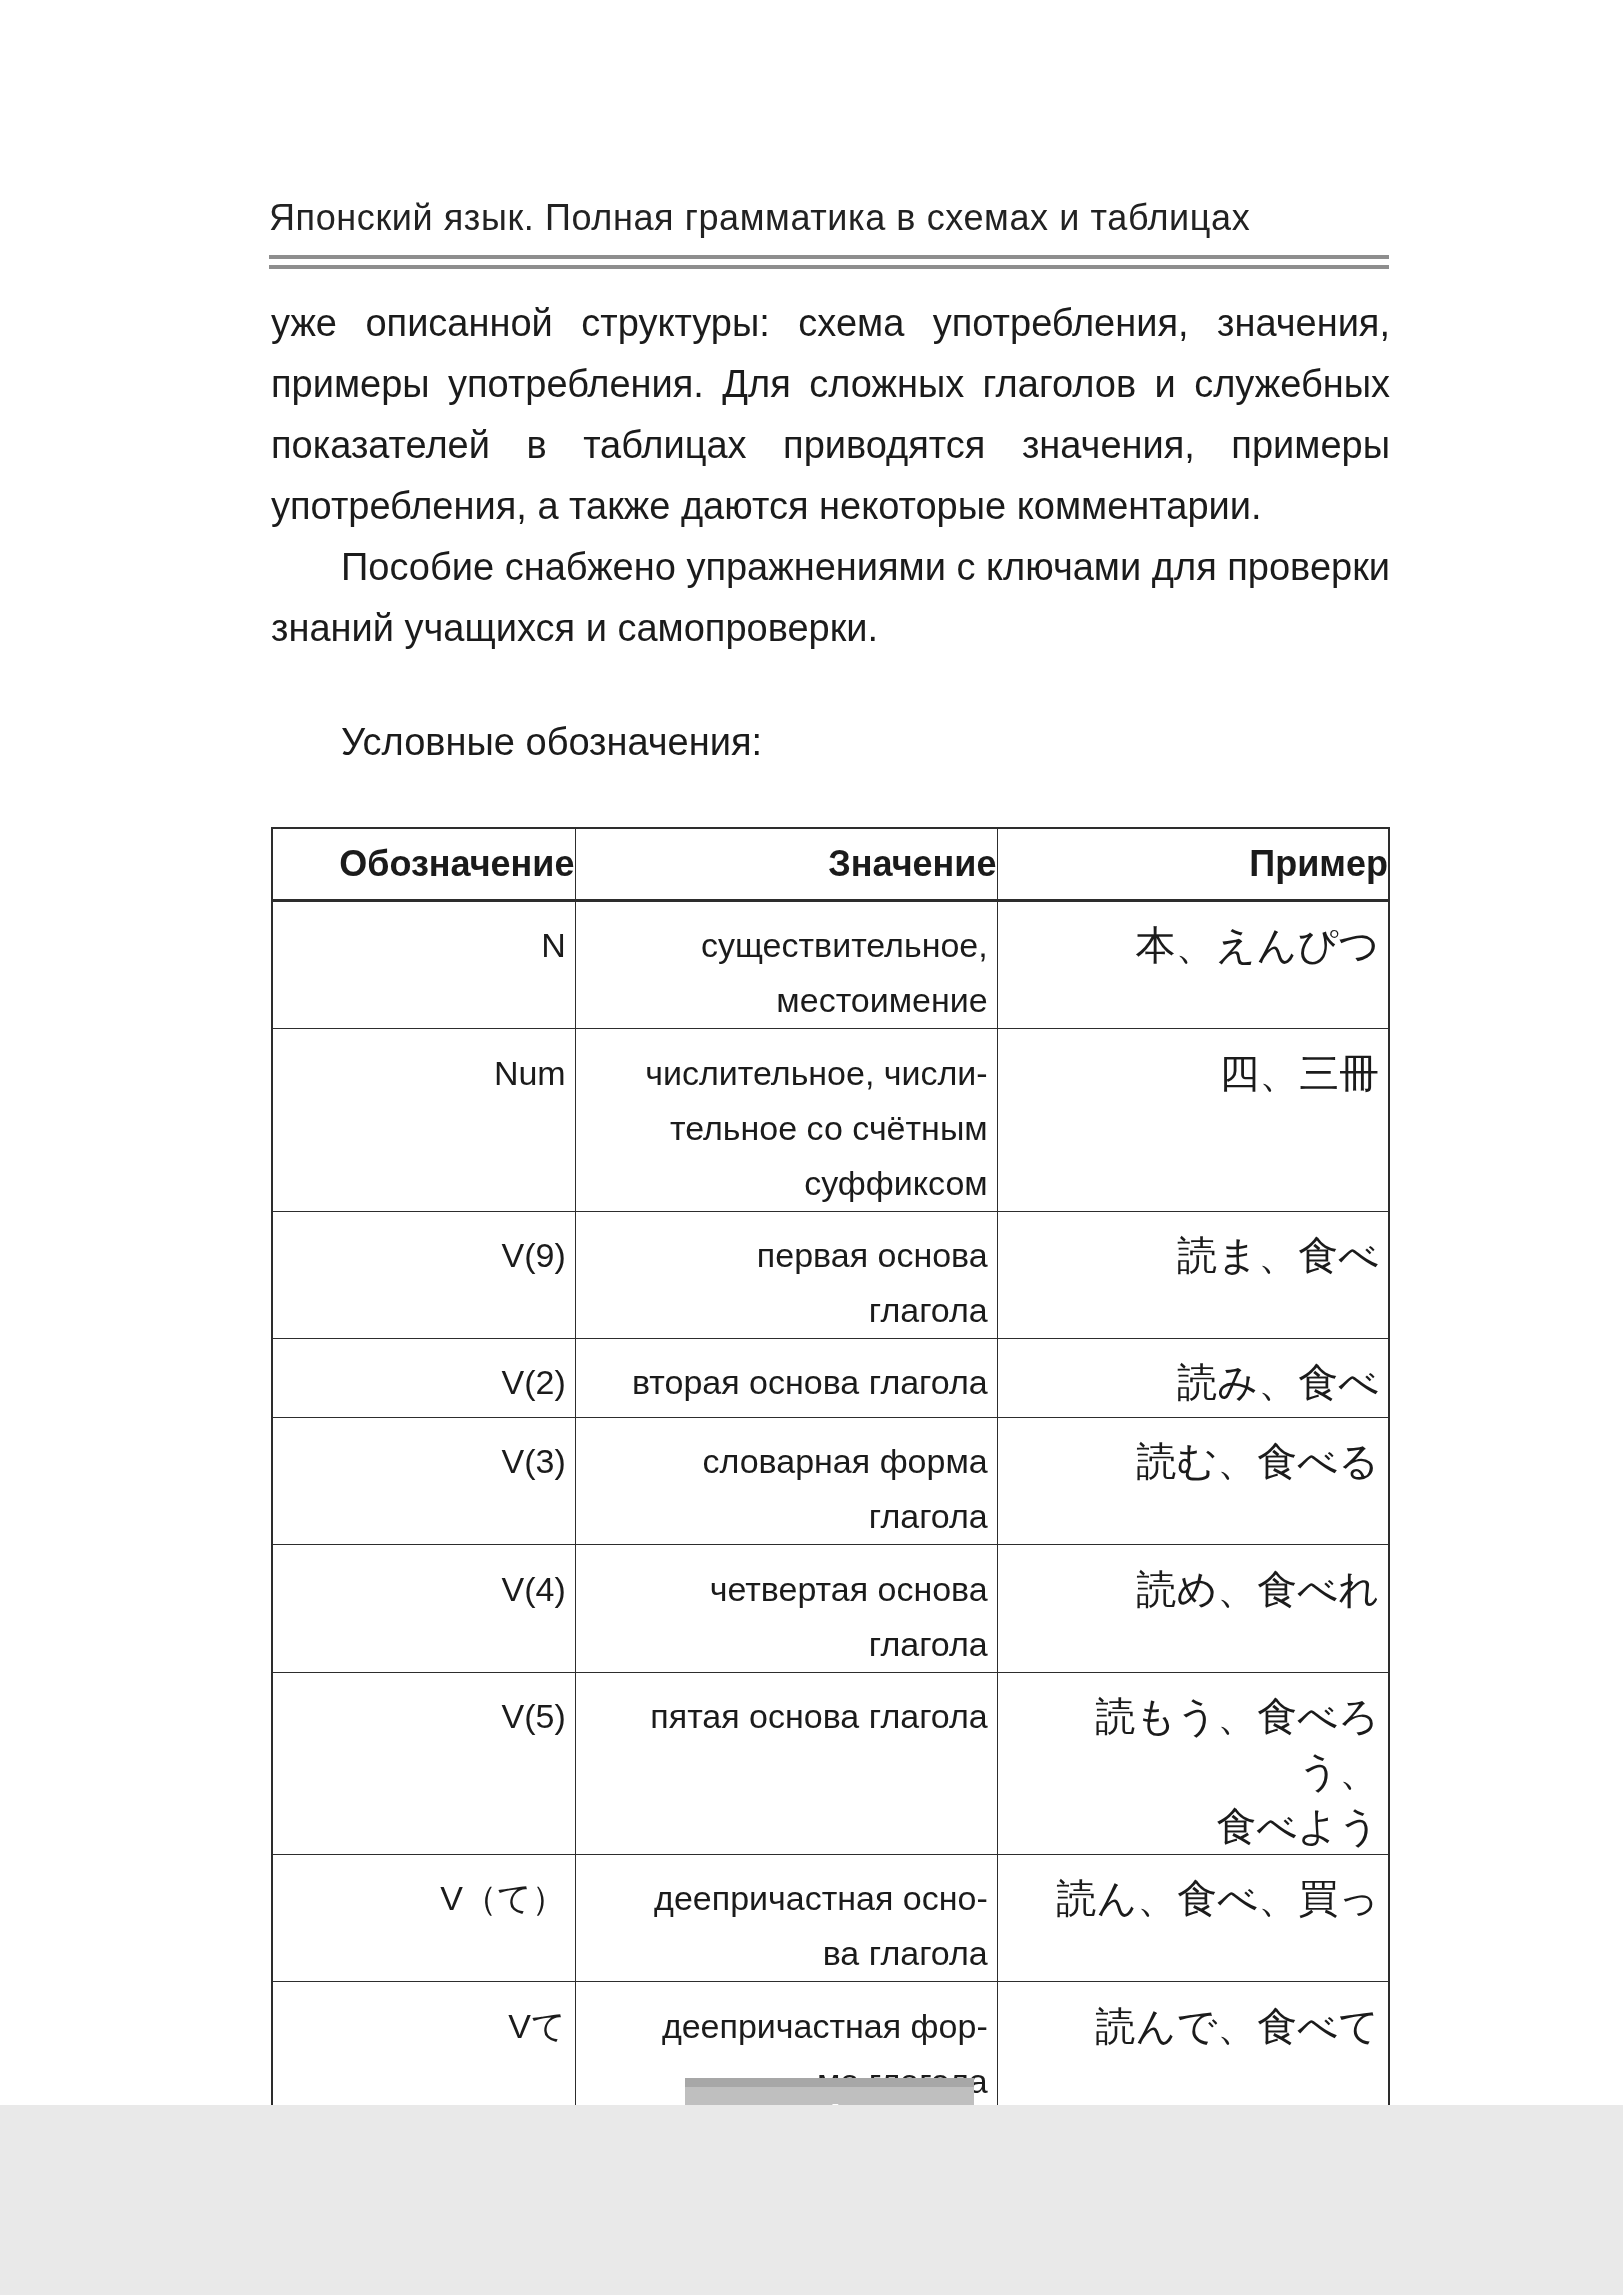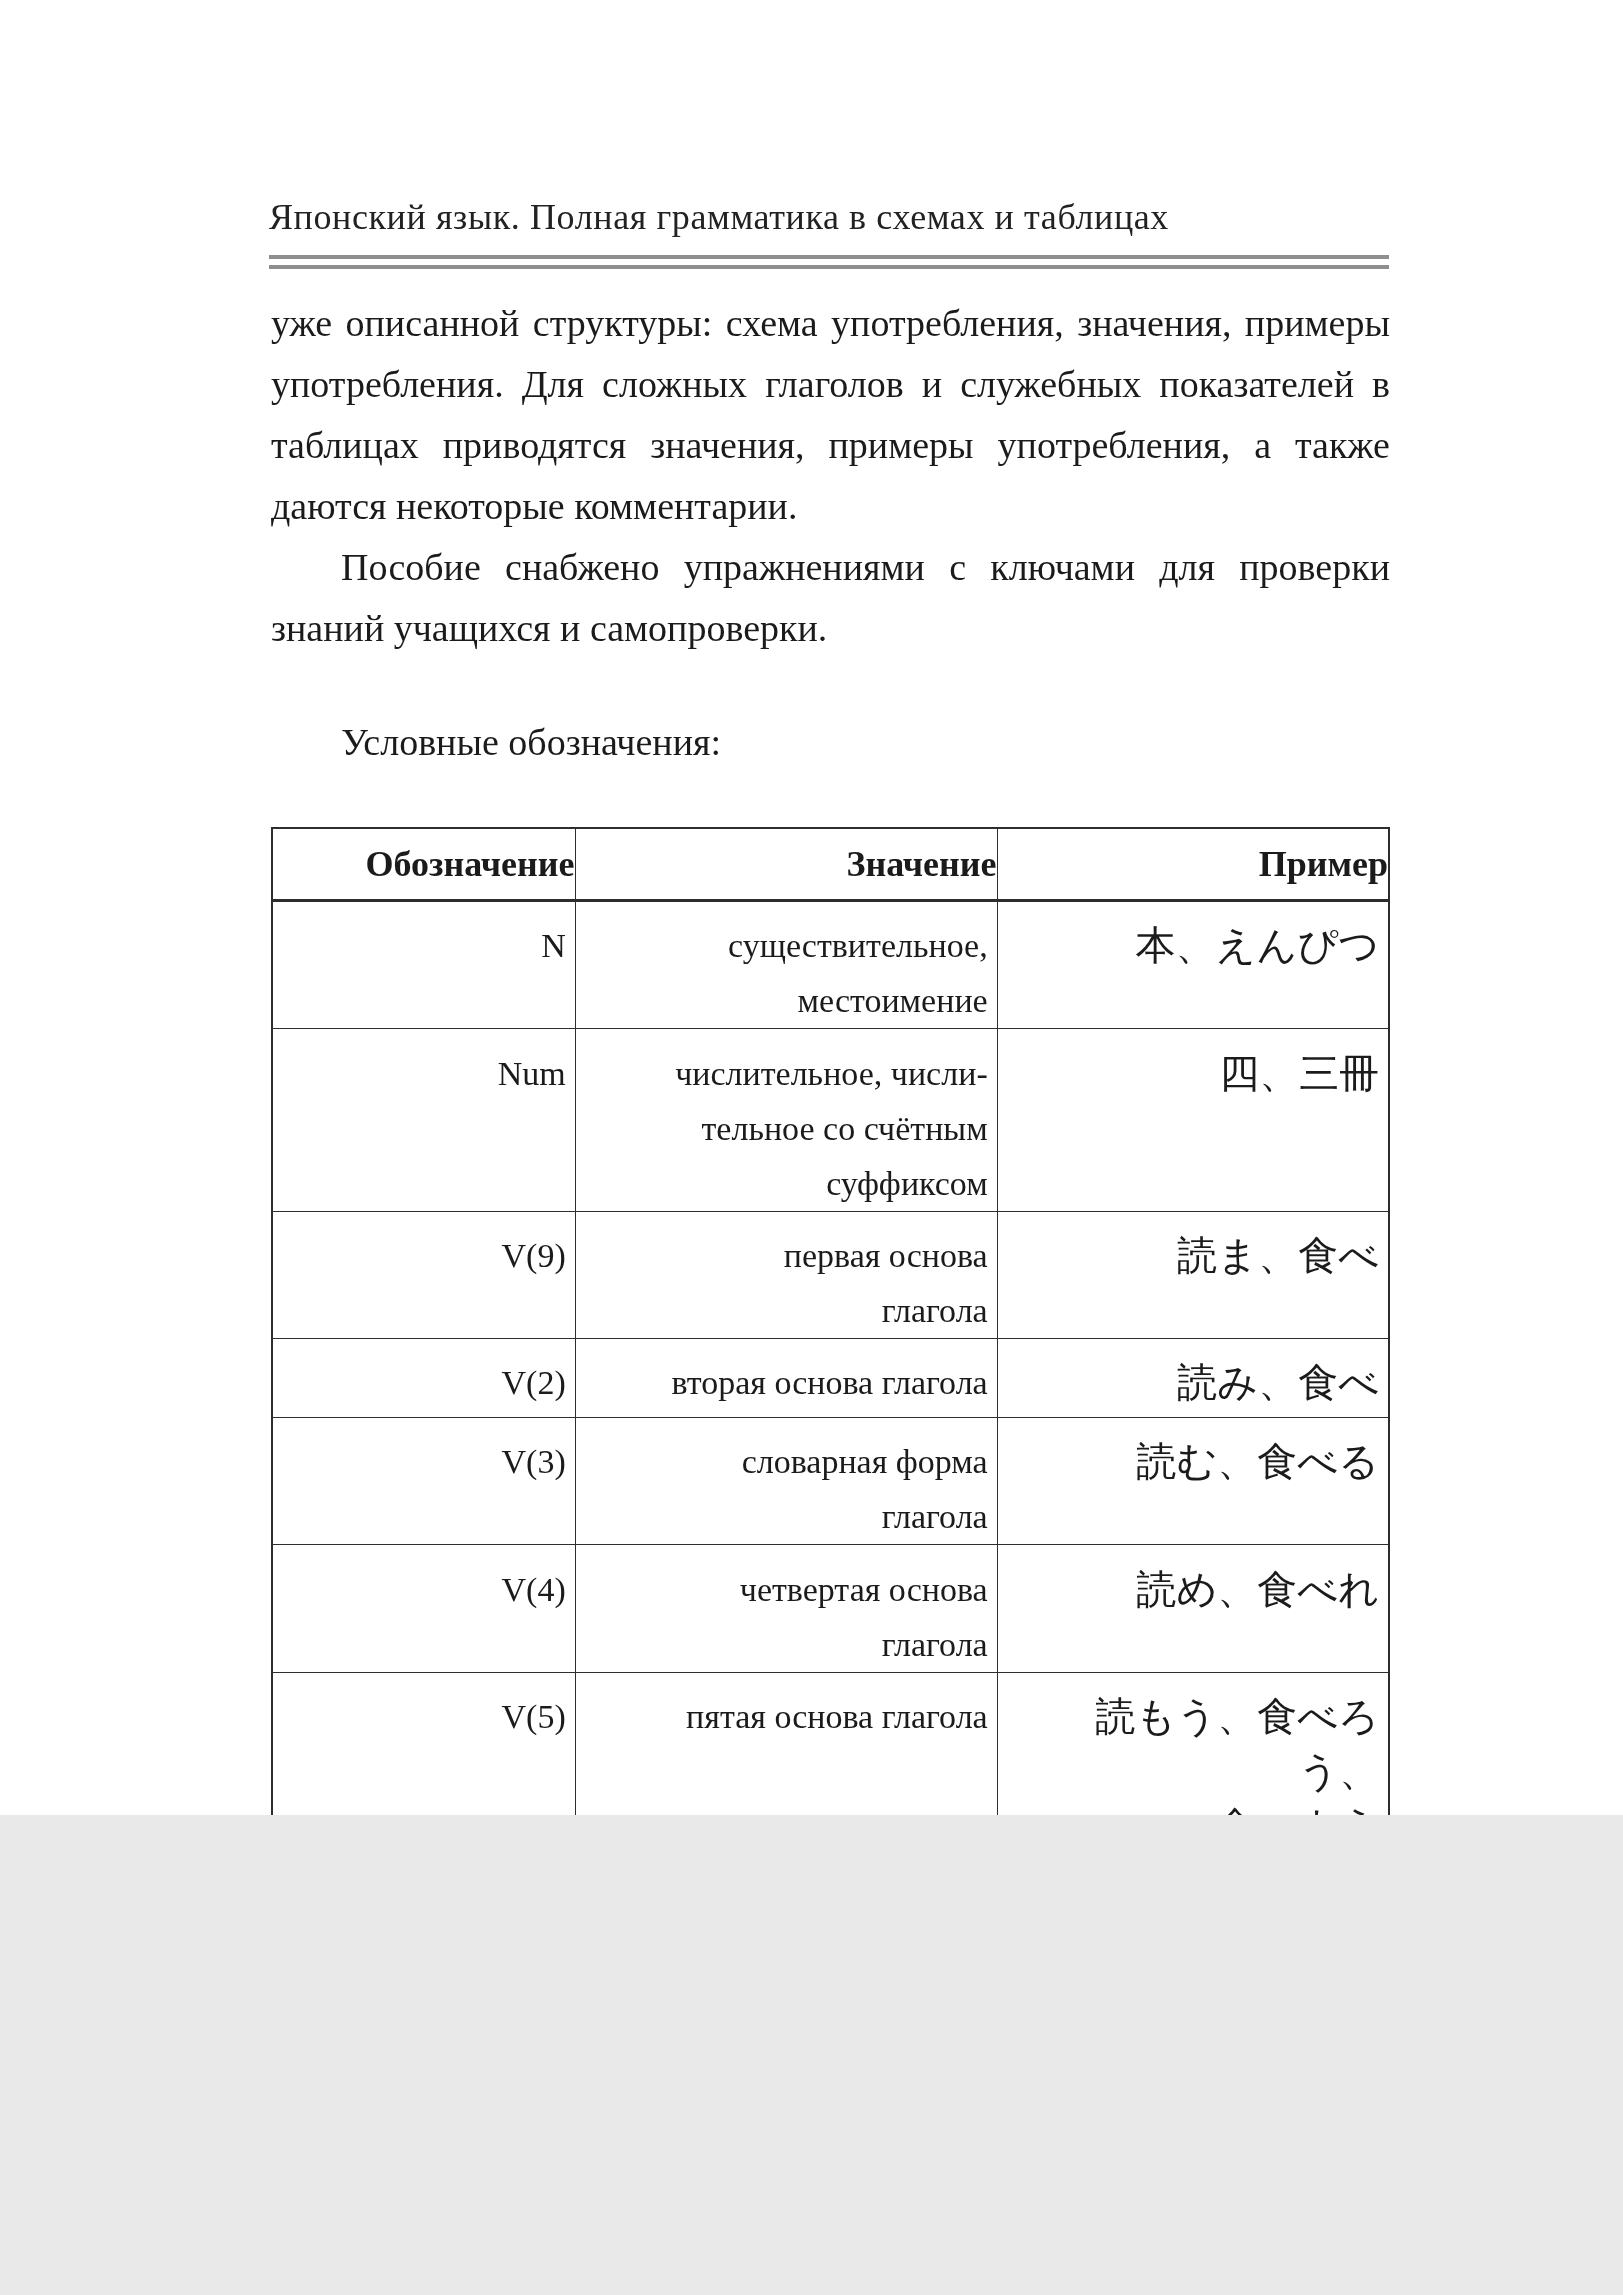--- a/index.html
+++ b/index.html
@@ -8,23 +8,23 @@
     --rule-gray:#8e8e8e;
     --dash-gray:#b4b4b4;
     --box-gray:#bfbfbf;
     --box-top-gray:#a7a7a7;
     --page-bg:#ffffff;
     --pagenum-color:#ffffff;
   }
   html,body{margin:0;padding:0;background:#e9e9e9;}
   .page{
     position:relative;
-    width:1623px;height:1815px;
+    width:1623px;height:2105px;
     background:var(--page-bg);
-    font-family:Liberation Serif, serif;
+    font-family:Liberation Sans, sans-serif;
     color:var(--text);
     overflow:hidden;
   }
   .running-title{
     position:absolute;left:269px;top:195px;width:1121px;
     font-size:36px;line-height:45px;letter-spacing:0.6px;
     color:#222;white-space:nowrap;
   }
   .header-rule{position:absolute;left:269px;top:255px;width:1120px;}
   .header-rule .bar{height:4.4px;background:var(--rule-gray);}
@@ -178,20 +178,26 @@
 глагола</td>
           <td class="example">読め、食べれ</td>
         </tr>
         <tr>
           <td class="symbol">V(5)</td>
           <td class="meaning">пятая основа глагола</td>
           <td class="example">読もう、食べろう、
 食べよう</td>
         </tr>
         <tr>
+          <td class="symbol">V（て）</td>
+          <td class="meaning">деепричастная осно-
+ва глагола</td>
+          <td class="example">読ん、食べ、買っ</td>
+        </tr>
+        <tr>
           <td class="symbol">Vて</td>
           <td class="meaning">деепричастная фор-
 ма глагола</td>
           <td class="example">読んで、食べて</td>
         </tr>
       </tbody>
     </table>
   </div>
 
   <div class="footer-dashes left"></div>

